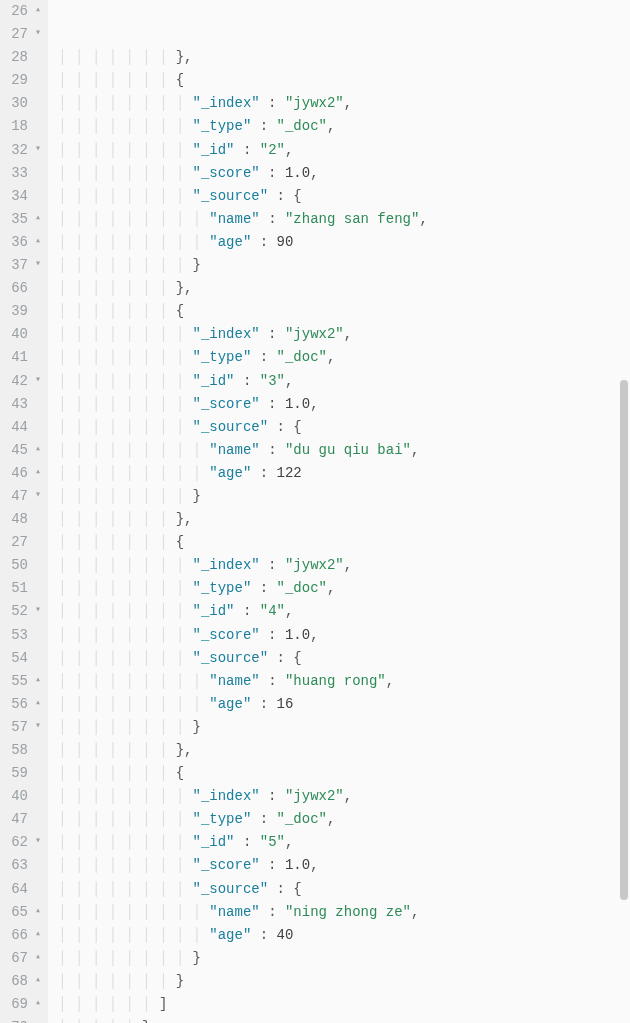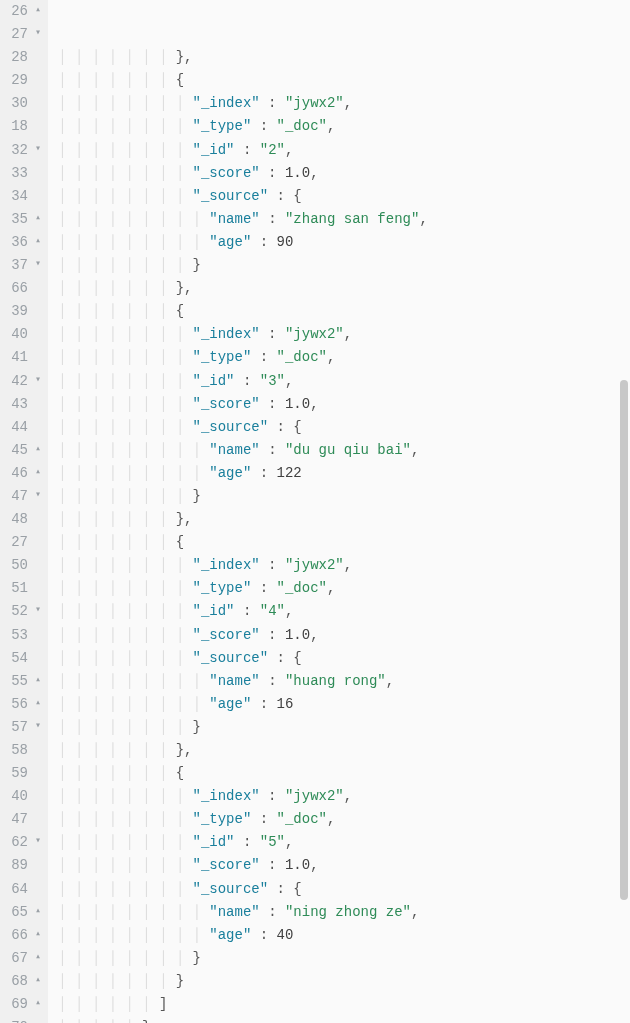--- a/index.html
+++ b/index.html
@@ -95,21 +95,21 @@
       <div class="ln">53</div>
       <div class="ln">54</div>
       <div class="ln">55<span class="fold">▴</span></div>
       <div class="ln">56<span class="fold">▴</span></div>
       <div class="ln">57<span class="fold">▾</span></div>
       <div class="ln">58</div>
       <div class="ln">59</div>
       <div class="ln">40</div>
       <div class="ln">47</div>
       <div class="ln">62<span class="fold">▾</span></div>
-      <div class="ln">89</div>
+      <div class="ln">63</div>
       <div class="ln">64</div>
       <div class="ln">65<span class="fold">▴</span></div>
       <div class="ln">66<span class="fold">▴</span></div>
       <div class="ln">67<span class="fold">▴</span></div>
       <div class="ln">68<span class="fold">▴</span></div>
       <div class="ln">69<span class="fold">▴</span></div>
       <div class="ln">70</div>
     </div>
   <div class="code" id="code">
     <div><span class="guide">│ </span><span class="guide">│ </span><span class="guide">│ </span><span class="guide">│ </span><span class="guide">│ </span><span class="guide">│ </span><span class="guide">│ </span><span class="p">},</span></div><div><span class="guide">│ </span><span class="guide">│ </span><span class="guide">│ </span><span class="guide">│ </span><span class="guide">│ </span><span class="guide">│ </span><span class="guide">│ </span><span class="p">{</span></div><div><span class="guide">│ </span><span class="guide">│ </span><span class="guide">│ </span><span class="guide">│ </span><span class="guide">│ </span><span class="guide">│ </span><span class="guide">│ </span><span class="guide">│ </span><span class="k">"_index"</span><span class="p"> : </span><span class="s">"jywx2"</span><span class="p">,</span></div><div><span class="guide">│ </span><span class="guide">│ </span><span class="guide">│ </span><span class="guide">│ </span><span class="guide">│ </span><span class="guide">│ </span><span class="guide">│ </span><span class="guide">│ </span><span class="k">"_type"</span><span class="p"> : </span><span class="s">"_doc"</span><span class="p">,</span></div><div><span class="guide">│ </span><span class="guide">│ </span><span class="guide">│ </span><span class="guide">│ </span><span class="guide">│ </span><span class="guide">│ </span><span class="guide">│ </span><span class="guide">│ </span><span class="k">"_id"</span><span class="p"> : </span><span class="s">"2"</span><span class="p">,</span></div><div><span class="guide">│ </span><span class="guide">│ </span><span class="guide">│ </span><span class="guide">│ </span><span class="guide">│ </span><span class="guide">│ </span><span class="guide">│ </span><span class="guide">│ </span><span class="k">"_score"</span><span class="p"> : </span><span class="n">1.0</span><span class="p">,</span></div><div><span class="guide">│ </span><span class="guide">│ </span><span class="guide">│ </span><span class="guide">│ </span><span class="guide">│ </span><span class="guide">│ </span><span class="guide">│ </span><span class="guide">│ </span><span class="k">"_source"</span><span class="p"> : {</span></div><div><span class="guide">│ </span><span class="guide">│ </span><span class="guide">│ </span><span class="guide">│ </span><span class="guide">│ </span><span class="guide">│ </span><span class="guide">│ </span><span class="guide">│ </span><span class="guide">│ </span><span class="k">"name"</span><span class="p"> : </span><span class="s">"zhang san feng"</span><span class="p">,</span></div><div><span class="guide">│ </span><span class="guide">│ </span><span class="guide">│ </span><span class="guide">│ </span><span class="guide">│ </span><span class="guide">│ </span><span class="guide">│ </span><span class="guide">│ </span><span class="guide">│ </span><span class="k">"age"</span><span class="p"> : </span><span class="n">90</span></div><div><span class="guide">│ </span><span class="guide">│ </span><span class="guide">│ </span><span class="guide">│ </span><span class="guide">│ </span><span class="guide">│ </span><span class="guide">│ </span><span class="guide">│ </span><span class="p">}</span></div><div><span class="guide">│ </span><span class="guide">│ </span><span class="guide">│ </span><span class="guide">│ </span><span class="guide">│ </span><span class="guide">│ </span><span class="guide">│ </span><span class="p">},</span></div><div><span class="guide">│ </span><span class="guide">│ </span><span class="guide">│ </span><span class="guide">│ </span><span class="guide">│ </span><span class="guide">│ </span><span class="guide">│ </span><span class="p">{</span></div><div><span class="guide">│ </span><span class="guide">│ </span><span class="guide">│ </span><span class="guide">│ </span><span class="guide">│ </span><span class="guide">│ </span><span class="guide">│ </span><span class="guide">│ </span><span class="k">"_index"</span><span class="p"> : </span><span class="s">"jywx2"</span><span class="p">,</span></div><div><span class="guide">│ </span><span class="guide">│ </span><span class="guide">│ </span><span class="guide">│ </span><span class="guide">│ </span><span class="guide">│ </span><span class="guide">│ </span><span class="guide">│ </span><span class="k">"_type"</span><span class="p"> : </span><span class="s">"_doc"</span><span class="p">,</span></div><div><span class="guide">│ </span><span class="guide">│ </span><span class="guide">│ </span><span class="guide">│ </span><span class="guide">│ </span><span class="guide">│ </span><span class="guide">│ </span><span class="guide">│ </span><span class="k">"_id"</span><span class="p"> : </span><span class="s">"3"</span><span class="p">,</span></div><div><span class="guide">│ </span><span class="guide">│ </span><span class="guide">│ </span><span class="guide">│ </span><span class="guide">│ </span><span class="guide">│ </span><span class="guide">│ </span><span class="guide">│ </span><span class="k">"_score"</span><span class="p"> : </span><span class="n">1.0</span><span class="p">,</span></div><div><span class="guide">│ </span><span class="guide">│ </span><span class="guide">│ </span><span class="guide">│ </span><span class="guide">│ </span><span class="guide">│ </span><span class="guide">│ </span><span class="guide">│ </span><span class="k">"_source"</span><span class="p"> : {</span></div><div><span class="guide">│ </span><span class="guide">│ </span><span class="guide">│ </span><span class="guide">│ </span><span class="guide">│ </span><span class="guide">│ </span><span class="guide">│ </span><span class="guide">│ </span><span class="guide">│ </span><span class="k">"name"</span><span class="p"> : </span><span class="s">"du gu qiu bai"</span><span class="p">,</span></div><div><span class="guide">│ </span><span class="guide">│ </span><span class="guide">│ </span><span class="guide">│ </span><span class="guide">│ </span><span class="guide">│ </span><span class="guide">│ </span><span class="guide">│ </span><span class="guide">│ </span><span class="k">"age"</span><span class="p"> : </span><span class="n">122</span></div><div><span class="guide">│ </span><span class="guide">│ </span><span class="guide">│ </span><span class="guide">│ </span><span class="guide">│ </span><span class="guide">│ </span><span class="guide">│ </span><span class="guide">│ </span><span class="p">}</span></div><div><span class="guide">│ </span><span class="guide">│ </span><span class="guide">│ </span><span class="guide">│ </span><span class="guide">│ </span><span class="guide">│ </span><span class="guide">│ </span><span class="p">},</span></div><div><span class="guide">│ </span><span class="guide">│ </span><span class="guide">│ </span><span class="guide">│ </span><span class="guide">│ </span><span class="guide">│ </span><span class="guide">│ </span><span class="p">{</span></div><div><span class="guide">│ </span><span class="guide">│ </span><span class="guide">│ </span><span class="guide">│ </span><span class="guide">│ </span><span class="guide">│ </span><span class="guide">│ </span><span class="guide">│ </span><span class="k">"_index"</span><span class="p"> : </span><span class="s">"jywx2"</span><span class="p">,</span></div><div><span class="guide">│ </span><span class="guide">│ </span><span class="guide">│ </span><span class="guide">│ </span><span class="guide">│ </span><span class="guide">│ </span><span class="guide">│ </span><span class="guide">│ </span><span class="k">"_type"</span><span class="p"> : </span><span class="s">"_doc"</span><span class="p">,</span></div><div><span class="guide">│ </span><span class="guide">│ </span><span class="guide">│ </span><span class="guide">│ </span><span class="guide">│ </span><span class="guide">│ </span><span class="guide">│ </span><span class="guide">│ </span><span class="k">"_id"</span><span class="p"> : </span><span class="s">"4"</span><span class="p">,</span></div><div><span class="guide">│ </span><span class="guide">│ </span><span class="guide">│ </span><span class="guide">│ </span><span class="guide">│ </span><span class="guide">│ </span><span class="guide">│ </span><span class="guide">│ </span><span class="k">"_score"</span><span class="p"> : </span><span class="n">1.0</span><span class="p">,</span></div><div><span class="guide">│ </span><span class="guide">│ </span><span class="guide">│ </span><span class="guide">│ </span><span class="guide">│ </span><span class="guide">│ </span><span class="guide">│ </span><span class="guide">│ </span><span class="k">"_source"</span><span class="p"> : {</span></div><div><span class="guide">│ </span><span class="guide">│ </span><span class="guide">│ </span><span class="guide">│ </span><span class="guide">│ </span><span class="guide">│ </span><span class="guide">│ </span><span class="guide">│ </span><span class="guide">│ </span><span class="k">"name"</span><span class="p"> : </span><span class="s">"huang rong"</span><span class="p">,</span></div><div><span class="guide">│ </span><span class="guide">│ </span><span class="guide">│ </span><span class="guide">│ </span><span class="guide">│ </span><span class="guide">│ </span><span class="guide">│ </span><span class="guide">│ </span><span class="guide">│ </span><span class="k">"age"</span><span class="p"> : </span><span class="n">16</span></div><div><span class="guide">│ </span><span class="guide">│ </span><span class="guide">│ </span><span class="guide">│ </span><span class="guide">│ </span><span class="guide">│ </span><span class="guide">│ </span><span class="guide">│ </span><span class="p">}</span></div><div><span class="guide">│ </span><span class="guide">│ </span><span class="guide">│ </span><span class="guide">│ </span><span class="guide">│ </span><span class="guide">│ </span><span class="guide">│ </span><span class="p">},</span></div><div><span class="guide">│ </span><span class="guide">│ </span><span class="guide">│ </span><span class="guide">│ </span><span class="guide">│ </span><span class="guide">│ </span><span class="guide">│ </span><span class="p">{</span></div><div><span class="guide">│ </span><span class="guide">│ </span><span class="guide">│ </span><span class="guide">│ </span><span class="guide">│ </span><span class="guide">│ </span><span class="guide">│ </span><span class="guide">│ </span><span class="k">"_index"</span><span class="p"> : </span><span class="s">"jywx2"</span><span class="p">,</span></div><div><span class="guide">│ </span><span class="guide">│ </span><span class="guide">│ </span><span class="guide">│ </span><span class="guide">│ </span><span class="guide">│ </span><span class="guide">│ </span><span class="guide">│ </span><span class="k">"_type"</span><span class="p"> : </span><span class="s">"_doc"</span><span class="p">,</span></div><div><span class="guide">│ </span><span class="guide">│ </span><span class="guide">│ </span><span class="guide">│ </span><span class="guide">│ </span><span class="guide">│ </span><span class="guide">│ </span><span class="guide">│ </span><span class="k">"_id"</span><span class="p"> : </span><span class="s">"5"</span><span class="p">,</span></div><div><span class="guide">│ </span><span class="guide">│ </span><span class="guide">│ </span><span class="guide">│ </span><span class="guide">│ </span><span class="guide">│ </span><span class="guide">│ </span><span class="guide">│ </span><span class="k">"_score"</span><span class="p"> : </span><span class="n">1.0</span><span class="p">,</span></div><div><span class="guide">│ </span><span class="guide">│ </span><span class="guide">│ </span><span class="guide">│ </span><span class="guide">│ </span><span class="guide">│ </span><span class="guide">│ </span><span class="guide">│ </span><span class="k">"_source"</span><span class="p"> : {</span></div><div><span class="guide">│ </span><span class="guide">│ </span><span class="guide">│ </span><span class="guide">│ </span><span class="guide">│ </span><span class="guide">│ </span><span class="guide">│ </span><span class="guide">│ </span><span class="guide">│ </span><span class="k">"name"</span><span class="p"> : </span><span class="s">"ning zhong ze"</span><span class="p">,</span></div><div><span class="guide">│ </span><span class="guide">│ </span><span class="guide">│ </span><span class="guide">│ </span><span class="guide">│ </span><span class="guide">│ </span><span class="guide">│ </span><span class="guide">│ </span><span class="guide">│ </span><span class="k">"age"</span><span class="p"> : </span><span class="n">40</span></div><div><span class="guide">│ </span><span class="guide">│ </span><span class="guide">│ </span><span class="guide">│ </span><span class="guide">│ </span><span class="guide">│ </span><span class="guide">│ </span><span class="guide">│ </span><span class="p">}</span></div><div><span class="guide">│ </span><span class="guide">│ </span><span class="guide">│ </span><span class="guide">│ </span><span class="guide">│ </span><span class="guide">│ </span><span class="guide">│ </span><span class="p">}</span></div><div><span class="guide">│ </span><span class="guide">│ </span><span class="guide">│ </span><span class="guide">│ </span><span class="guide">│ </span><span class="guide">│ </span><span class="p">]</span></div><div><span class="guide">│ </span><span class="guide">│ </span><span class="guide">│ </span><span class="guide">│ </span><span class="guide">│ </span><span class="p">}</span></div><div></div><div class="scrollbar"></div>

